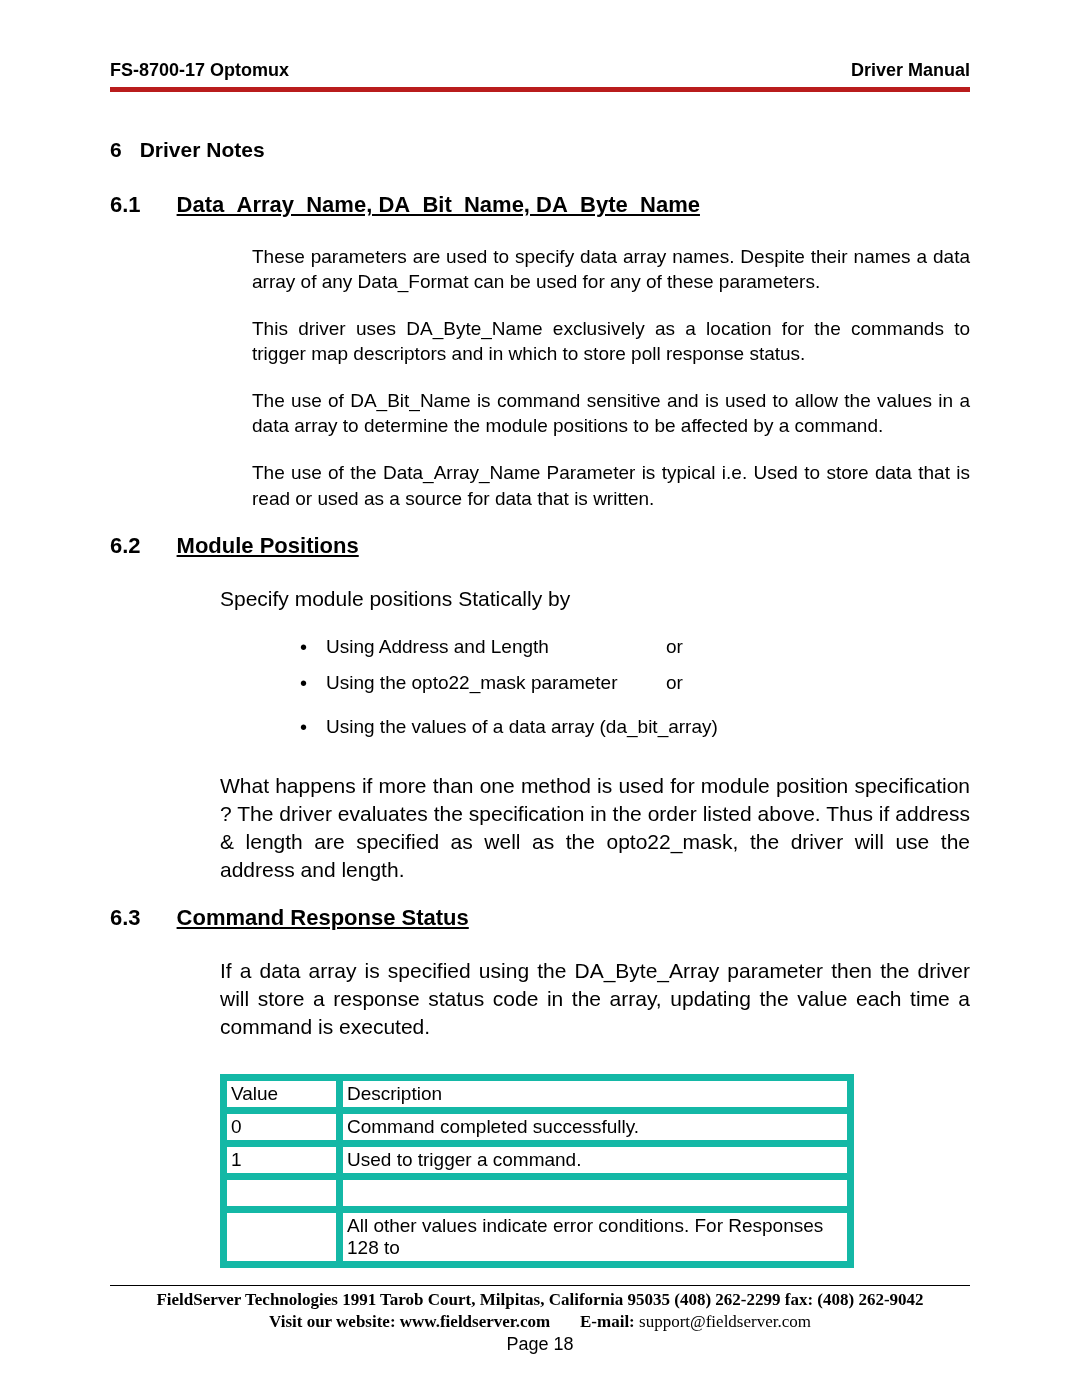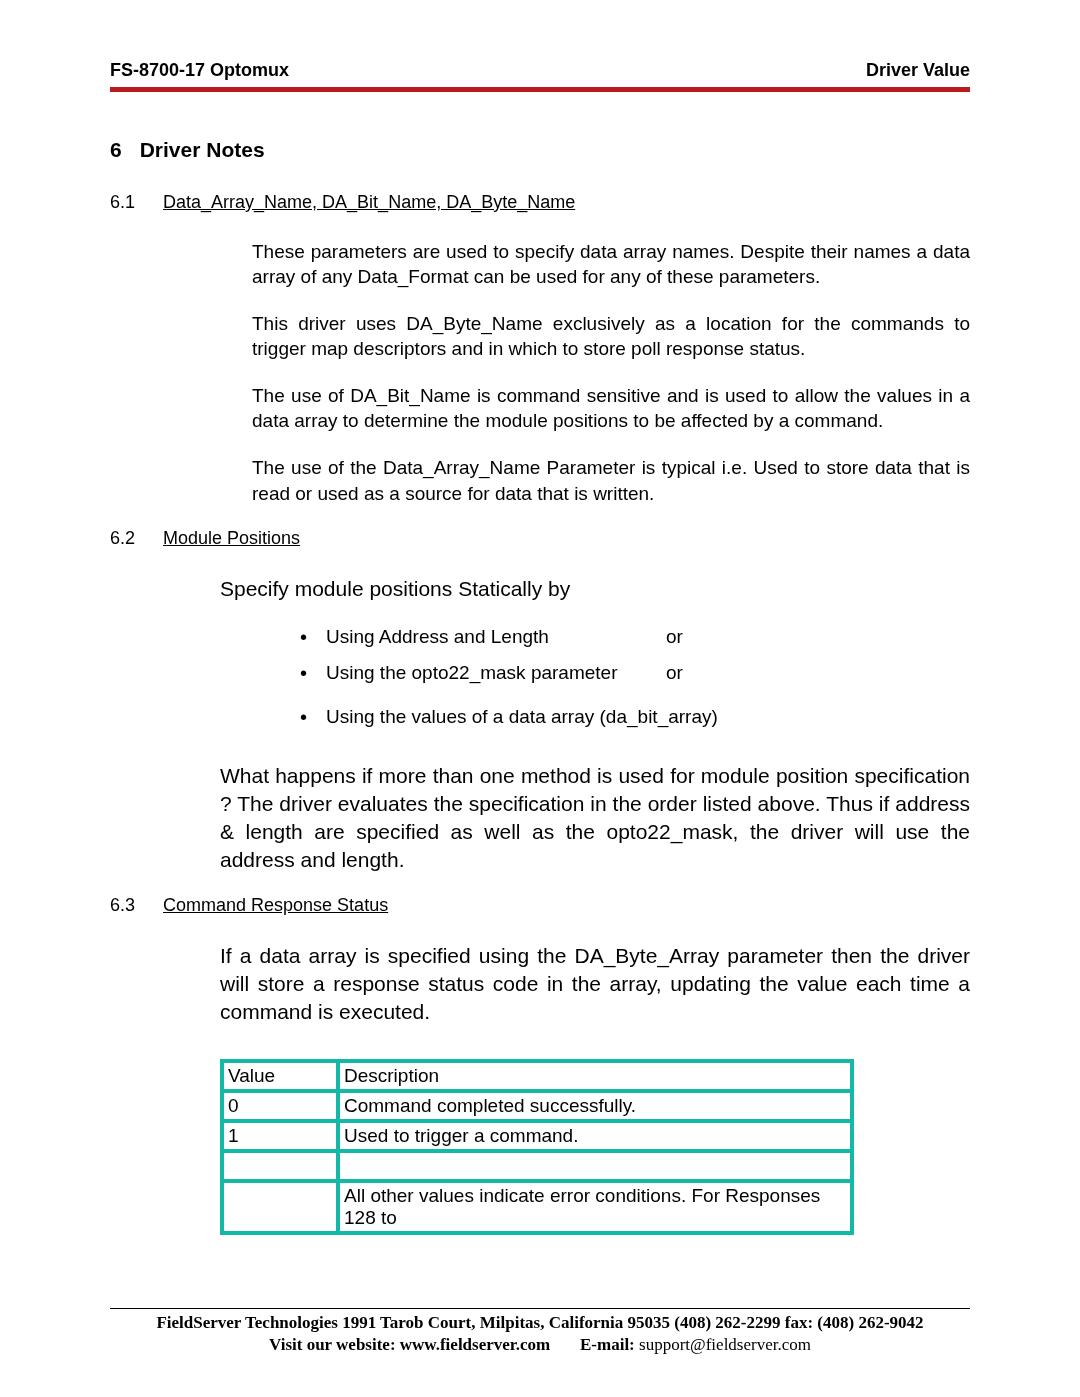--- a/index.html
+++ b/index.html
@@ -26,23 +26,23 @@
   }
   .h1row {
     display: flex;
     gap: 18px;
     font-weight: bold;
     font-size: 21px;
     margin-bottom: 30px;
   }
   .h2row {
     display: flex;
-    gap: 28px;
-    font-weight: normal;
-    font-size: 18px;
+    gap: 36px;
+    font-weight: bold;
+    font-size: 22px;
     margin-top: 8px;
     margin-bottom: 26px;
   }
   .h2row .h2title { text-decoration: underline; }
   .indent {
     margin-left: 142px;
     font-size: 19px;
     line-height: 1.32;
   }
   .indent2 {
@@ -73,21 +73,21 @@
   }
   ul.bullets li .bl-text { flex: 0 0 340px; }
   ul.bullets li .bl-or { }
   table.resp {
     border-collapse: collapse;
     width: 634px;
     margin-left: 110px;
     font-size: 19px;
   }
   table.resp td {
-    border: 4px solid #14b8a6;
+    border: 7px solid #14b8a6;
     padding: 2px 4px;
     vertical-align: top;
   }
   table.resp td.vcol { width: 116px; }
   .footer {
     position: absolute;
     left: 0;
     bottom: 42px;
     width: 100%;
     text-align: center;
@@ -104,21 +104,21 @@
   .footer .l2 .b { font-weight: bold; }
   .footer .l3 { font-family: Arial, Helvetica, sans-serif; font-size: 18px; margin-top: 2px; }
 </style>
 </head>
 <body>
 
 <div class="page">
 
   <div class="topbar">
     <span>FS-8700-17 Optomux</span>
-    <span>Driver Value</span>
+    <span>Driver Manual</span>
   </div>
 
   <div class="h1row">
     <span>6</span>
     <span>Driver Notes</span>
   </div>
 
   <div class="h2row">
     <span>6.1</span>
     <span class="h2title">Data_Array_Name, DA_Bit_Name, DA_Byte_Name</span>
@@ -194,13 +194,14 @@
 
 <div class="footer">
   <div class="rule"></div>
   <div class="l1">FieldServer Technologies 1991 Tarob Court, Milpitas, California 95035 (408) 262-2299 fax: (408) 262-9042</div>
   <div class="l2">
     <span class="b">Visit our website: www.fieldserver.com</span>
     &nbsp;&nbsp;&nbsp;&nbsp;&nbsp;
     <span class="b">E-mail:</span>
     <span>support@fieldserver.com</span>
   </div>
+  <div class="l3">Page 18</div>
 </div>
 
 </body></html>

